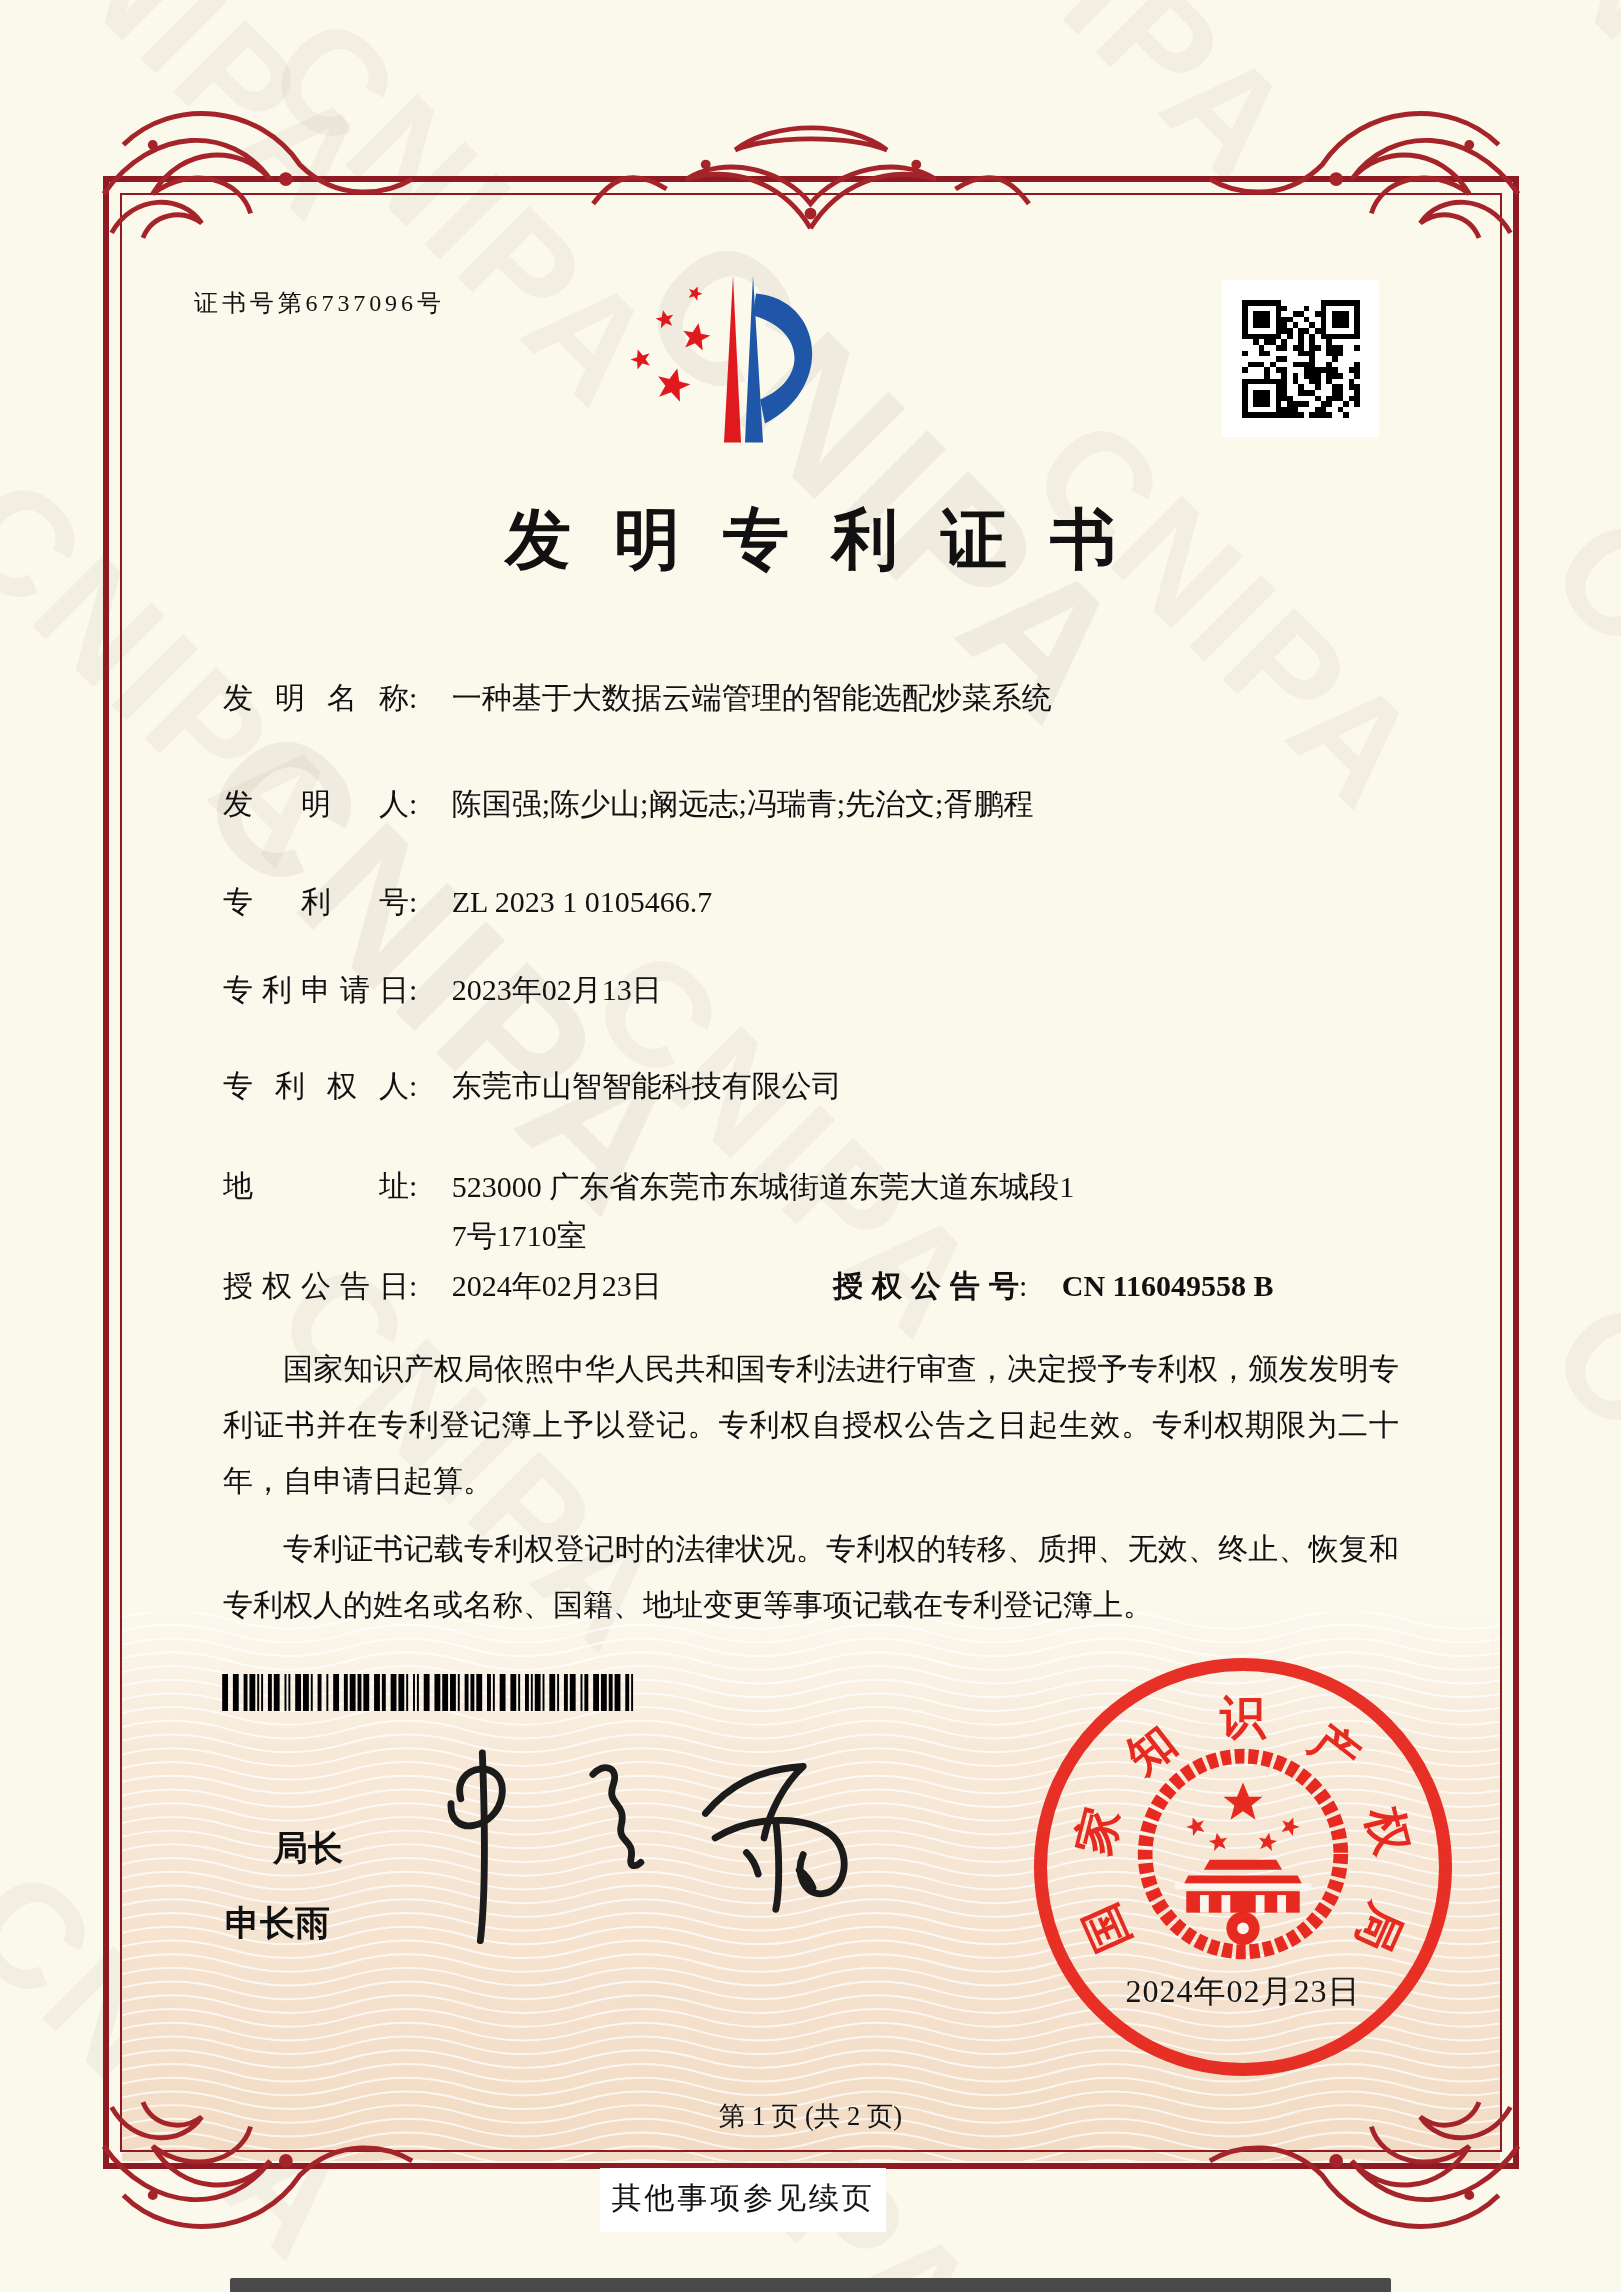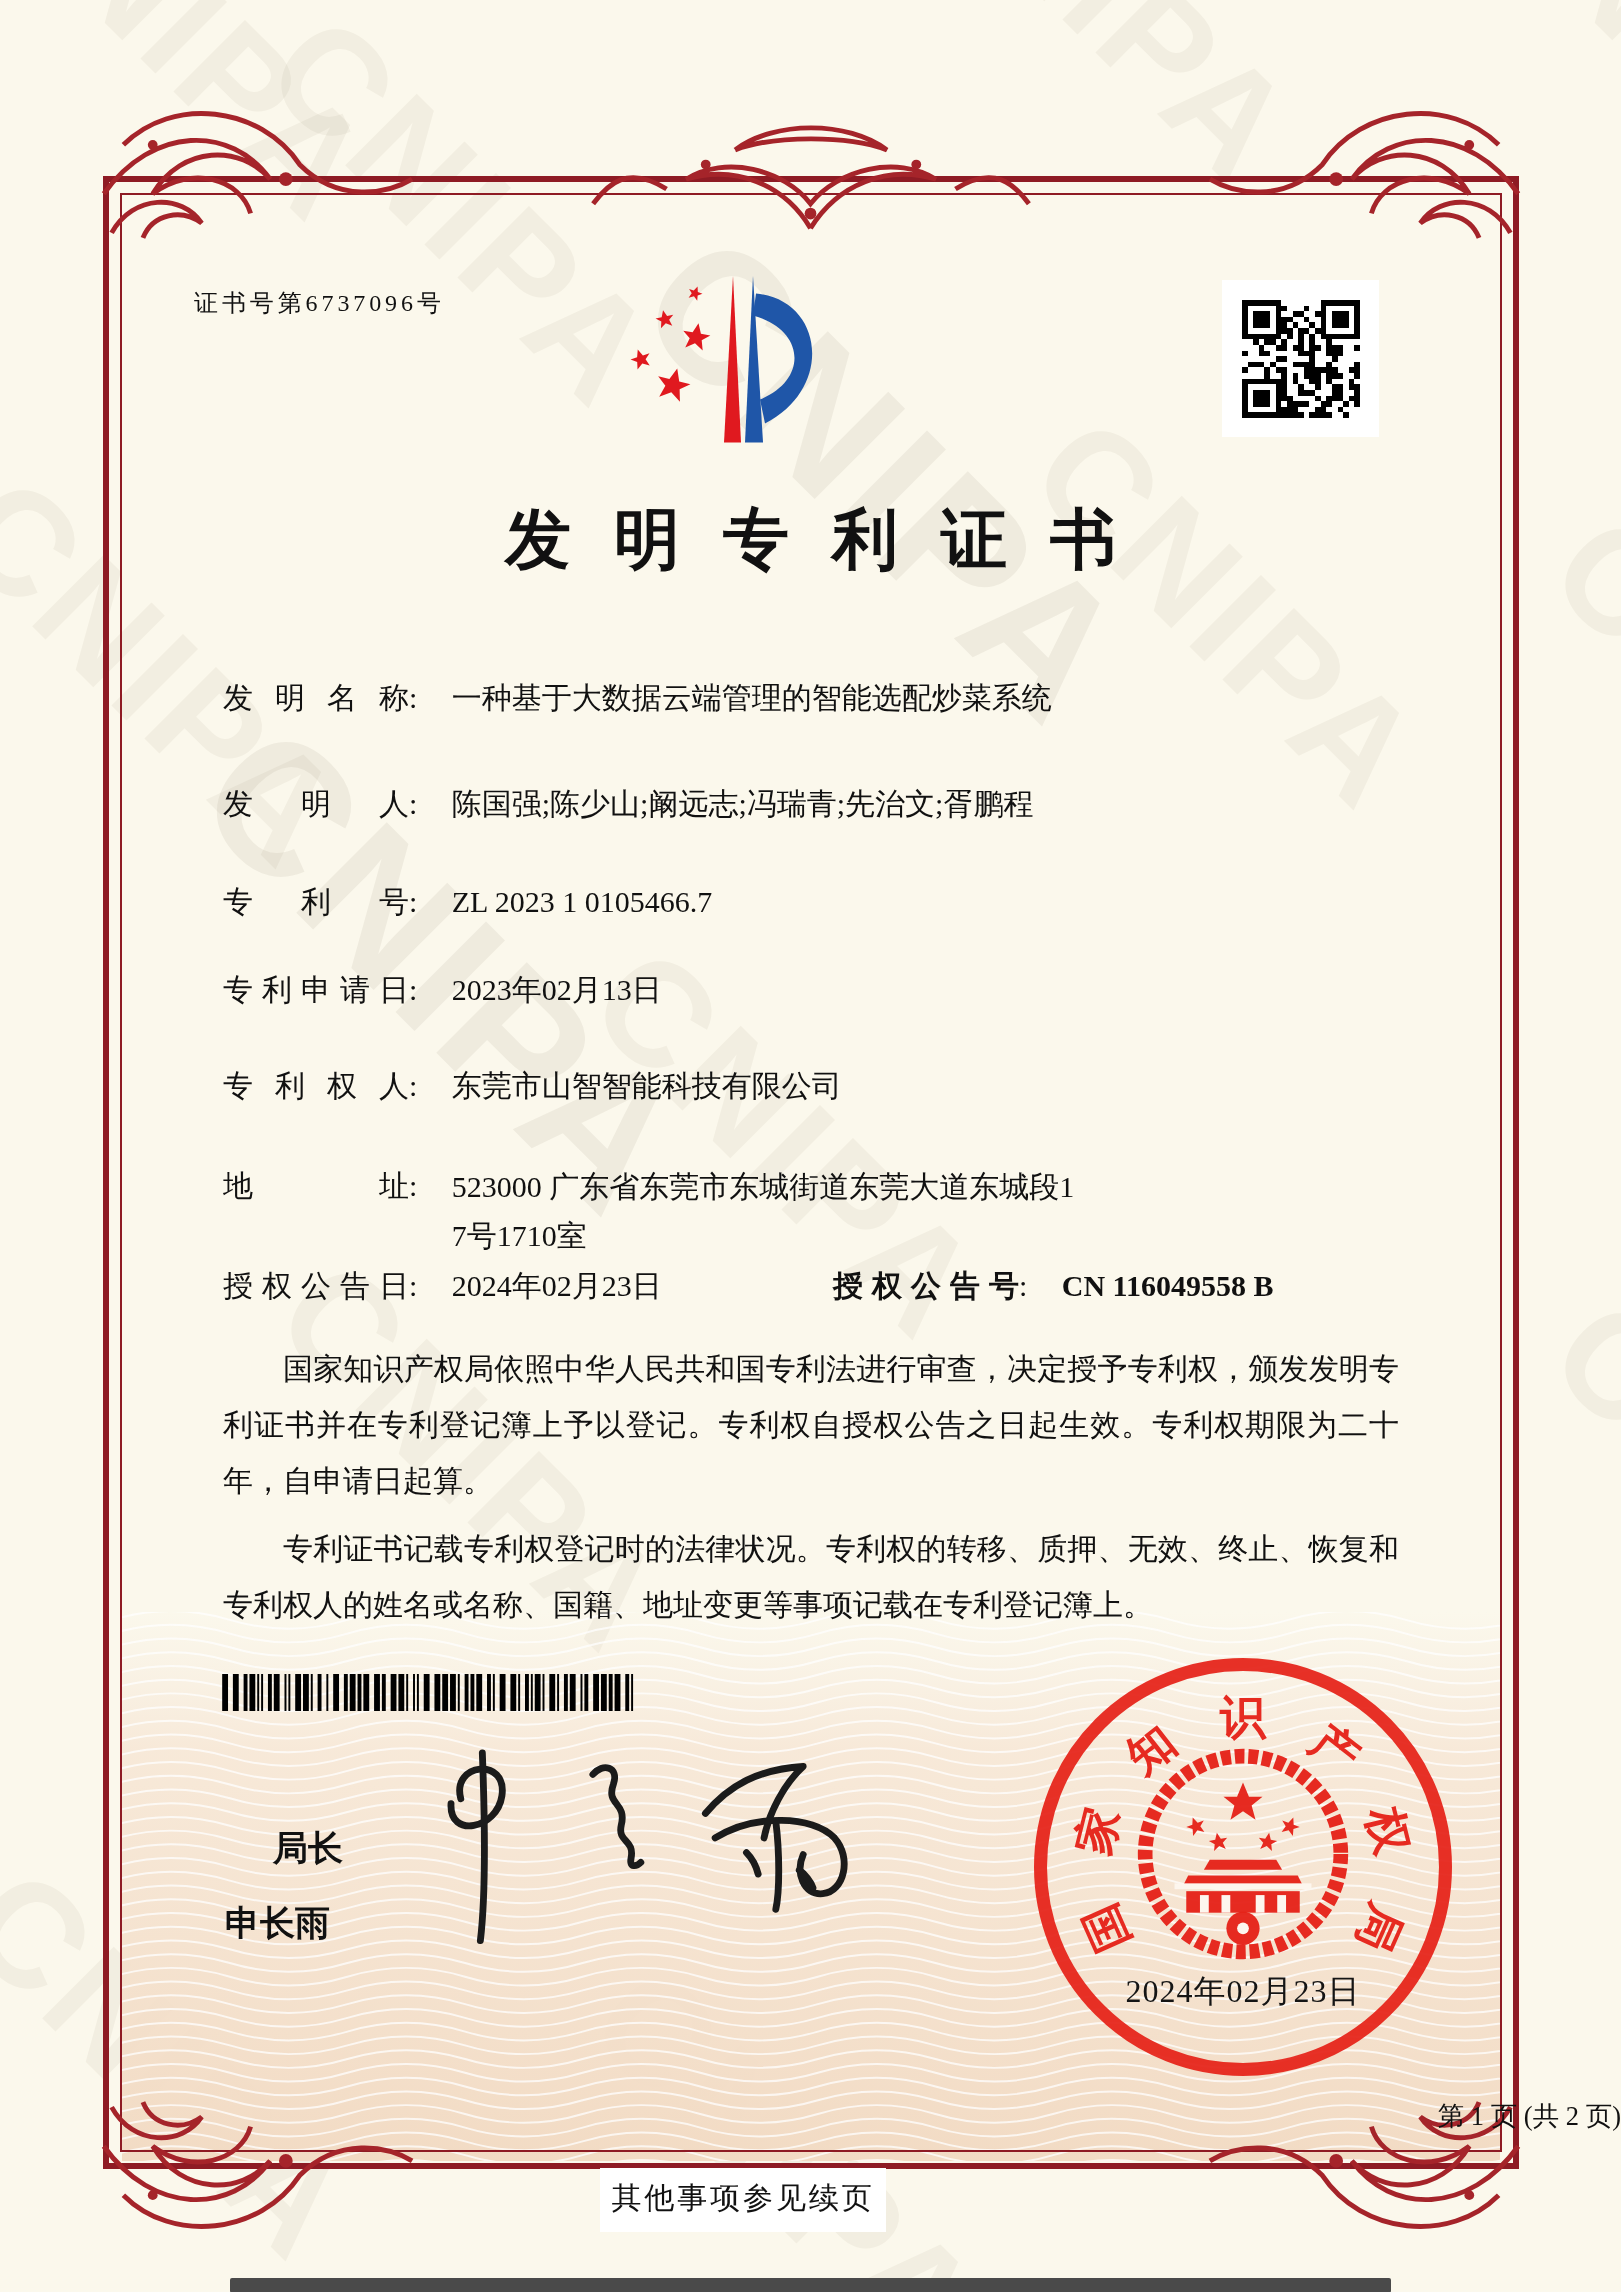--- a/index.html
+++ b/index.html
@@ -74,21 +74,21 @@
   .sc3{transform:translate(-50%,-50%) rotate(0deg)    translateY(-149px);}
   .sc4{transform:translate(-50%,-50%) rotate(38deg)   translateY(-149px);}
   .sc5{transform:translate(-50%,-50%) rotate(76deg)   translateY(-149px);}
   .sc6{transform:translate(-50%,-50%) rotate(114deg)  translateY(-149px);}
   .seal-emblem{position:absolute;left:50%;top:47%;transform:translate(-50%,-50%);}
   .seal-date{
     position:absolute;left:0;right:0;top:312px;text-align:center;
     font-size:32px;color:#151515;z-index:7;letter-spacing:1px;
   }
   
-  .page-info{position:absolute;left:0;right:0;top:2098px;text-align:right;font-size:26.5px;z-index:5;}
+  .page-info{position:absolute;left:0;right:0;top:2098px;text-align:center;font-size:26.5px;z-index:5;}
   .cont-note{
     position:absolute;left:600px;top:2168px;width:286px;padding:9.8px 0 13.7px 0;
     background:#fff;text-align:center;font-size:30px;letter-spacing:2.9px;z-index:5;
   }
   .bottom-strip{position:absolute;left:230px;top:2278px;width:1161px;height:14.7px;
     background:#4a4a4a;border-radius:2px;z-index:4;}
 </style>
 </head>
 <body>
 

